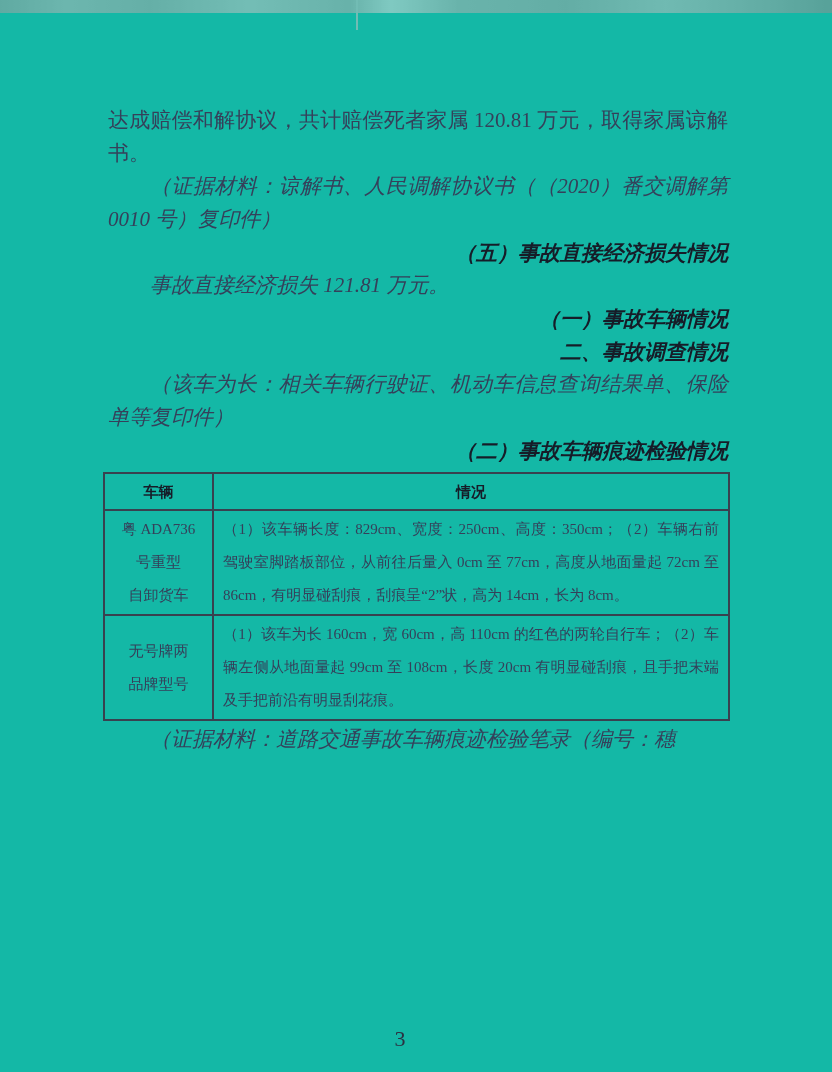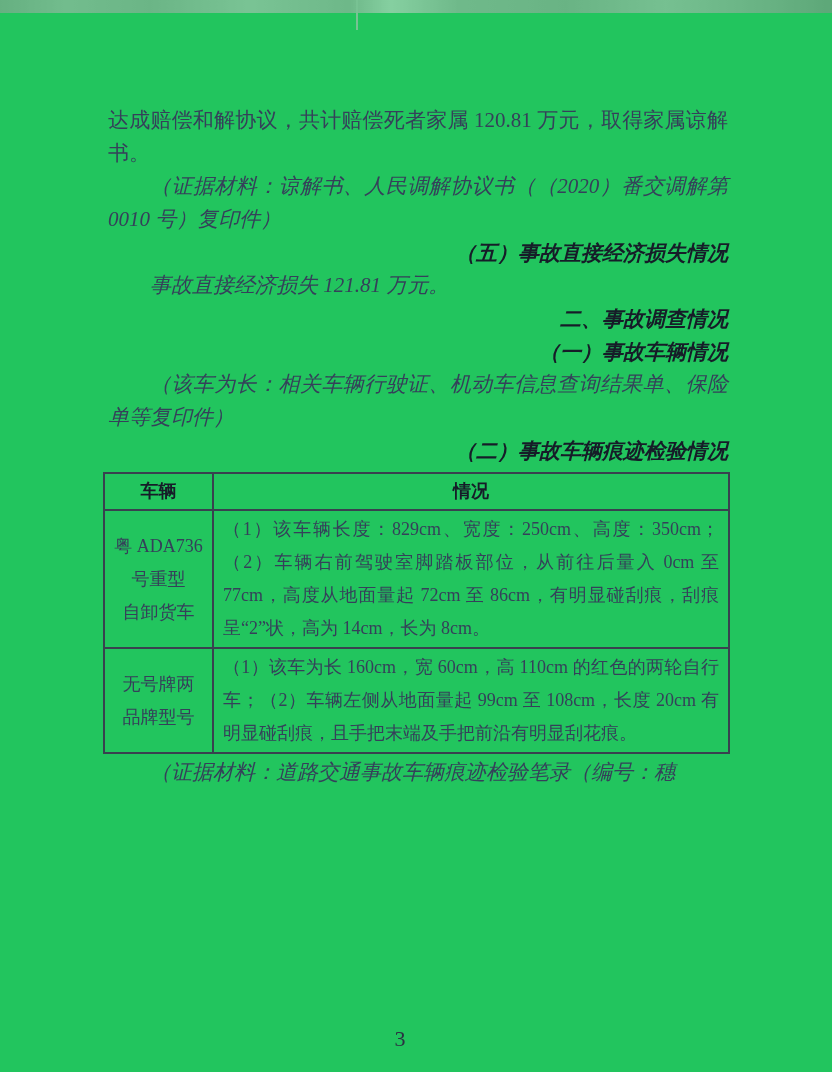--- a/index.html
+++ b/index.html
@@ -1,21 +1,21 @@
 <!DOCTYPE html>
 <html><head>
 <meta charset="utf-8">
 <style>
   html, body { margin: 0; padding: 0; background: #e8e8e8; }
   .page {
     position: relative;
     width: 832px;
     height: 1072px;
     margin: 0 auto;
-    background: #22c55e;
+    background: #14b8a6;
     overflow: hidden;
     font-family: "Liberation Serif", "DejaVu Serif", serif;
     color: #35405a;
   }
   .scan-band {
     position: absolute;
     top: 0; left: 0; right: 0;
     height: 13px;
     background: linear-gradient(90deg,
       #9f9f9f 0%, #b5b5b5 8%, #a8a8a8 18%, #c2c2c2 30%, #adadad 42%,
@@ -49,21 +49,21 @@
     text-align: right;
   }
   table.trace {
     border-collapse: collapse;
     width: 627px;
     margin: 5px 0 2px -5px;
     table-layout: fixed;
   }
   table.trace th, table.trace td {
     border: 2px solid #39414f;
-    font-size: 18px;
+    font-size: 15px;
     line-height: 33px;
     vertical-align: middle;
   }
   table.trace th {
     font-family: "Liberation Sans", "DejaVu Sans", sans-serif;
     font-weight: bold;
     color: #161c28;
     text-align: center;
     height: 33px;
     padding: 1px 2px;
@@ -96,22 +96,22 @@
 <body>
 
 <div class="page">
   <div class="scan-band"></div>
 
   <div class="content">
     <p class="body">达成赔偿和解协议，共计赔偿死者家属 120.81 万元，取得家属谅解书。</p>
     <p class="body indent">（证据材料：谅解书、人民调解协议书（（2020）番交调解第 0010 号）复印件）</p>
     <p class="heading indent">（五）事故直接经济损失情况</p>
     <p class="body indent">事故直接经济损失 121.81 万元。</p>
+    <p class="heading indent">（一）事故车辆情况</p>
     <p class="heading indent">二、事故调查情况</p>
-    <p class="heading indent">（一）事故车辆情况</p>
     <p class="body indent">（该车为长：相关车辆行驶证、机动车信息查询结果单、保险单等复印件）</p>
     <p class="heading indent">（二）事故车辆痕迹检验情况</p>
 
     <table class="trace">
       <thead>
         <tr>
           <th class="col-vehicle">车辆</th>
           <th>情况</th>
         </tr>
       </thead>

